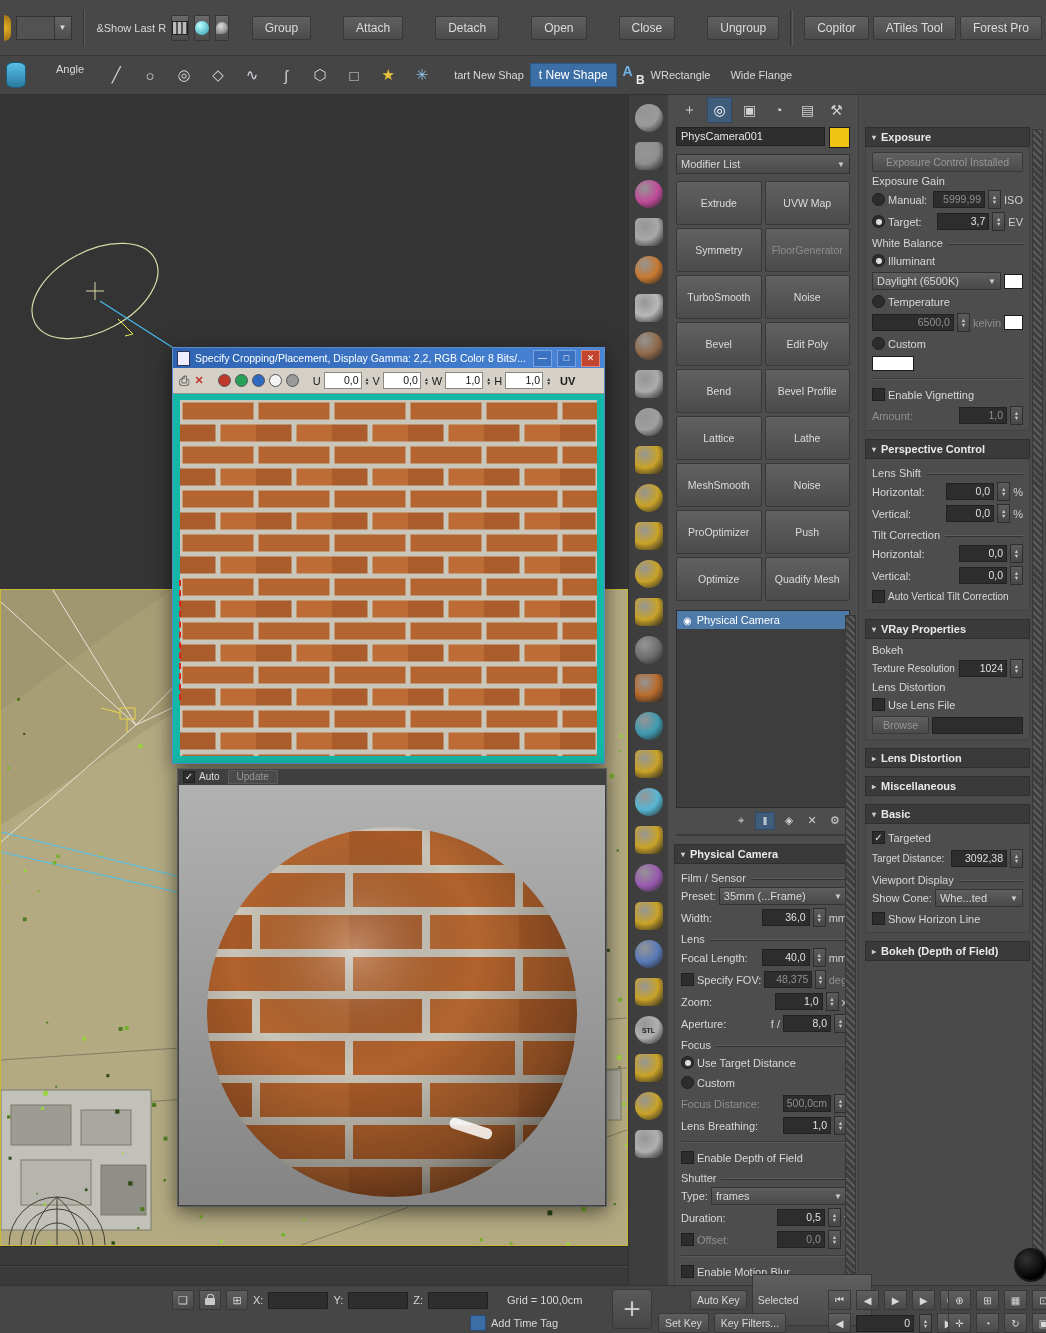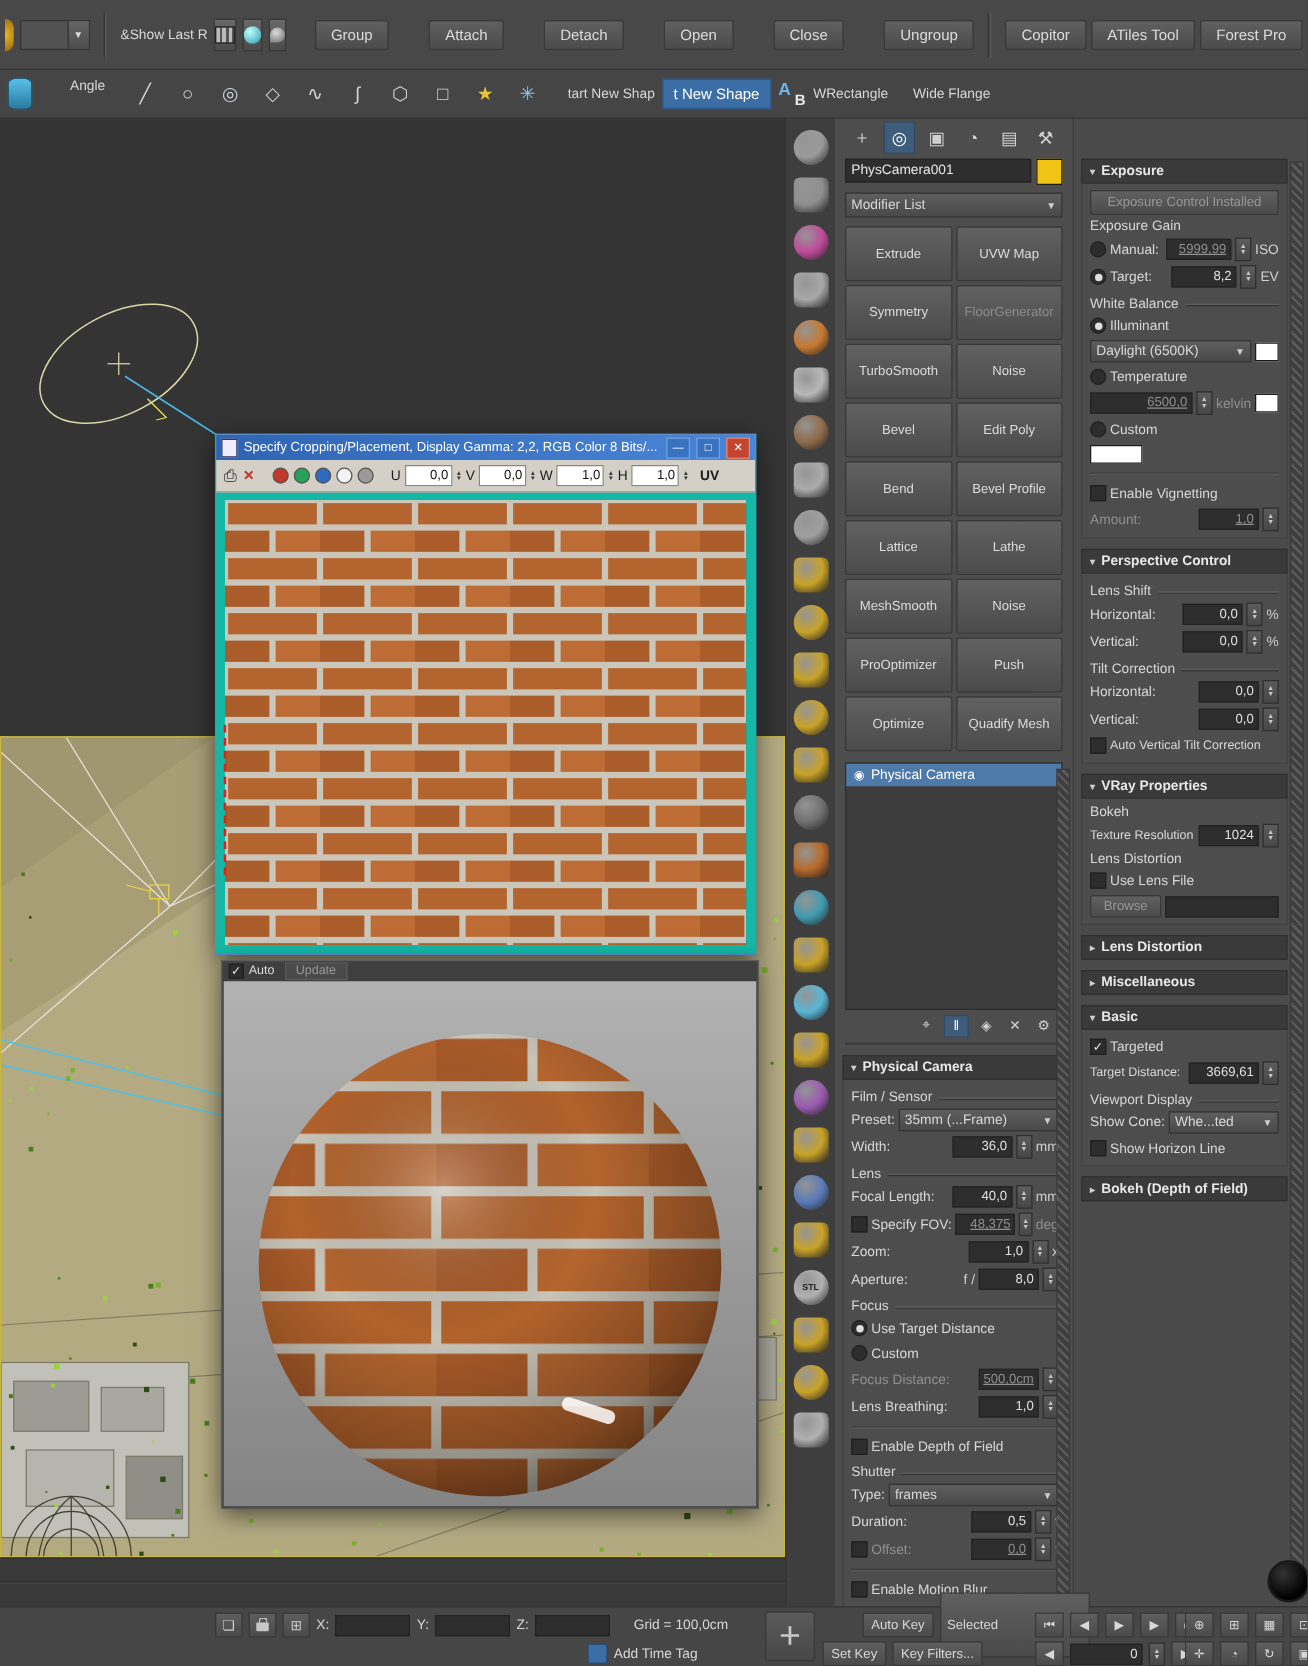--- a/index.html
+++ b/index.html
@@ -5,21 +5,21 @@
   html,body{margin:0;padding:0;background:#444;}
   #app{position:relative;width:1046px;height:1333px;overflow:hidden;background:#454545;
        font-family:"Liberation Sans",sans-serif;font-size:11px;color:#d8d8d8;}
   .abs{position:absolute;}
   
   .btn{background:linear-gradient(#606060,#4b4b4b);border:1px solid #383838;border-radius:2px;
        color:#dcdcdc;padding:4px 12px;font-size:12px;white-space:nowrap;cursor:default;}
   .vsep{width:2px;height:36px;border-left:1px solid #333;border-right:1px solid #5a5a5a;margin:0 6px;}
   .num{background:#2d2d2d;border:1px solid #222;color:#e0e0e0;text-align:right;padding:1px 3px;
        height:13px;line-height:13px;min-width:40px;font-size:10.5px;overflow:hidden;white-space:nowrap;}
-  .num.dis{color:#8f8f8f;text-decoration:underline;}
+  .num.dis{color:#8f8f8f;}
   .spin{display:inline-flex;flex-direction:column;align-items:center;justify-content:center;width:11px;height:17px;
         background:linear-gradient(#5c5c5c,#474747);border:1px solid #2e2e2e;font-size:5.5px;line-height:4px;color:#c8c8c8;}
   .spin::before{content:"▲";} .spin::after{content:"▼";margin-top:1px;}
   .frow{display:flex;align-items:center;gap:3px;min-height:17px;}
   .lbl{white-space:nowrap;} .lbl.dis,.unit.dis{color:#8f8f8f;}
   .unit{white-space:nowrap;color:#cfcfcf;}
   .ddl{flex:1;background:linear-gradient(#5e5e5e,#494949);border:1px solid #333;display:flex;align-items:center;
        height:16px;padding:0 4px;white-space:nowrap;overflow:hidden;}
   .ddl .car{margin-left:auto;font-size:8px;color:#ccc;}
   .cbx{width:11px;height:11px;background:#2d2d2d;border:1px solid #1f1f1f;display:inline-flex;align-items:center;
@@ -592,21 +592,21 @@
         <div class="frow">
           <span class="rad"></span>
           <span class="lbl" style="flex:1">Manual:</span>
           <span class="num dis" style="min-width:44px">5999,99</span>
           <span class="spin"></span>
           <span class="unit">ISO</span>
         </div>
         <div class="frow">
           <span class="rad on"></span>
           <span class="lbl" style="flex:1">Target:</span>
-          <span class="num" style="min-width:44px">8,2</span>
+          <span class="num" style="min-width:44px">3,7</span>
           <span class="spin"></span>
           <span class="unit">EV</span>
         </div>
         <div class="grp">
             <span>White Balance</span>
           </div>
         <div class="frow">
           <span class="rad on"></span>
           <span class="lbl">Illuminant</span>
         </div>
@@ -730,21 +730,21 @@
           <span class="tri">▾</span>
           <span>Basic</span>
         </div>
       <div class="rbody">
         <div class="frow">
           <span class="cbx">✓</span>
           <span class="lbl">Targeted</span>
         </div>
         <div class="frow">
           <span class="lbl" style="flex:1;font-size:10px">Target Distance:</span>
-          <span class="num" style="min-width:48px">3669,61</span>
+          <span class="num" style="min-width:48px">3092,38</span>
           <span class="spin"></span>
         </div>
         <div class="grp">
             <span>Viewport Display</span>
           </div>
         <div class="frow">
           <span class="lbl">Show Cone:</span>
           <div class="ddl">
               <span>Whe...ted</span>
               <span class="car">▼</span>

